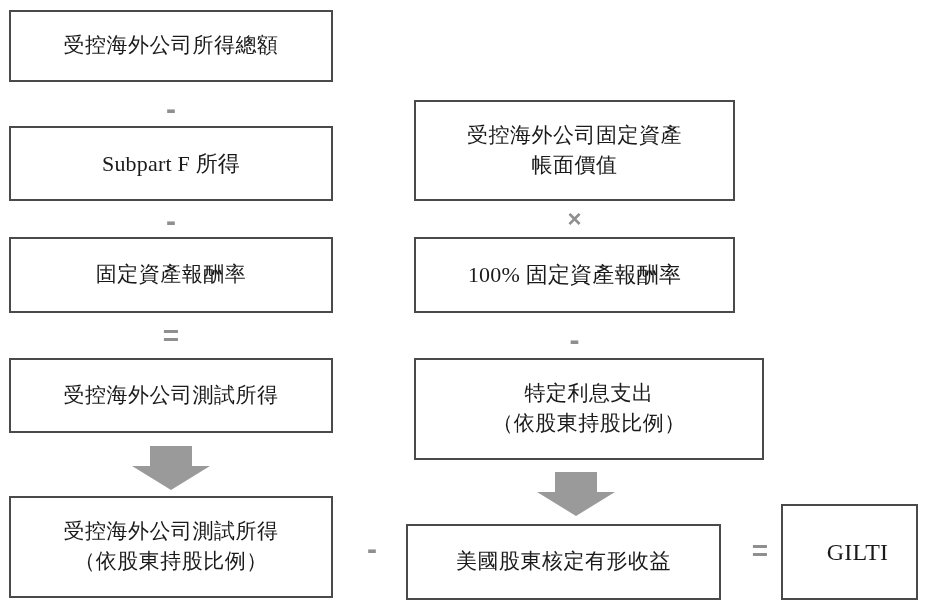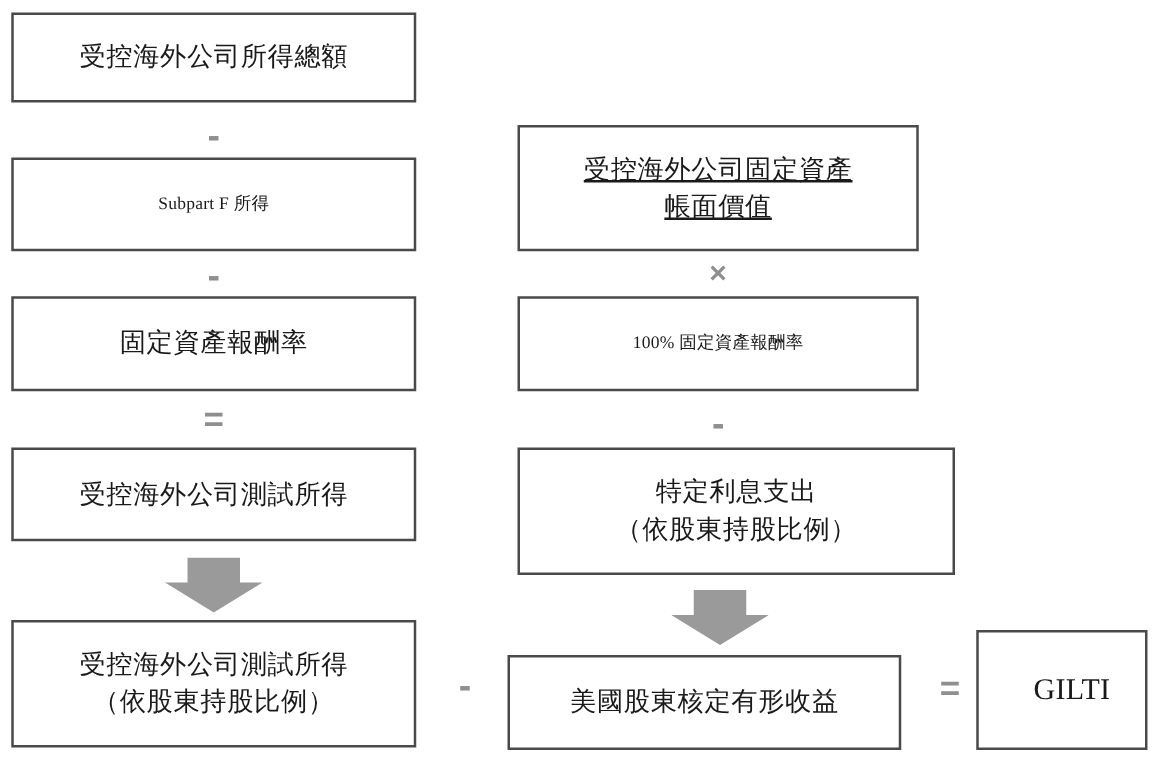--- a/index.html
+++ b/index.html
@@ -31,21 +31,21 @@
     line-height: 1.42;
     color: #1a1a1a;
     letter-spacing: 0.5px;
     font-family: "Liberation Serif", "DejaVu Serif", serif;
   }
   .node .txt {
     display: block;
     white-space: pre-line;
   }
   .node.latin {
-    font-size: 14px;
+    font-size: 22px;
     letter-spacing: 0.2px;
   }
   .op {
     position: absolute;
     color: #8f8f8f;
     font-size: 26px;
     font-weight: bold;
     text-align: center;
     line-height: 1;
     font-family: "Liberation Sans", sans-serif;
@@ -98,21 +98,21 @@
     <svg width="78" height="44" viewBox="0 0 78 44">
       <polygon points="18,0 60,0 60,20 78,20 39,44 0,20 18,20" fill="#9a9a9a"></polygon>
     </svg>
   </div>
 
   <div class="node" style="left:9px; top:496px; width:324px; height:102px;">
     <span class="txt">受控海外公司測試所得
 （依股東持股比例）</span>
   </div>
 
-  <div class="node" style="left:414px; top:100px; width:321px; height:101px;text-decoration:underline;">
+  <div class="node" style="left:414px; top:100px; width:321px; height:101px;">
     <span class="txt">受控海外公司固定資產
 帳面價值</span>
   </div>
 
   <div class="op times" style="left:414px; top:207px; width:321px;">×</div>
 
   <div class="node latin" style="left:414px; top:237px; width:321px; height:76px;">
     <span class="txt">100% 固定資產報酬率</span>
   </div>
 

